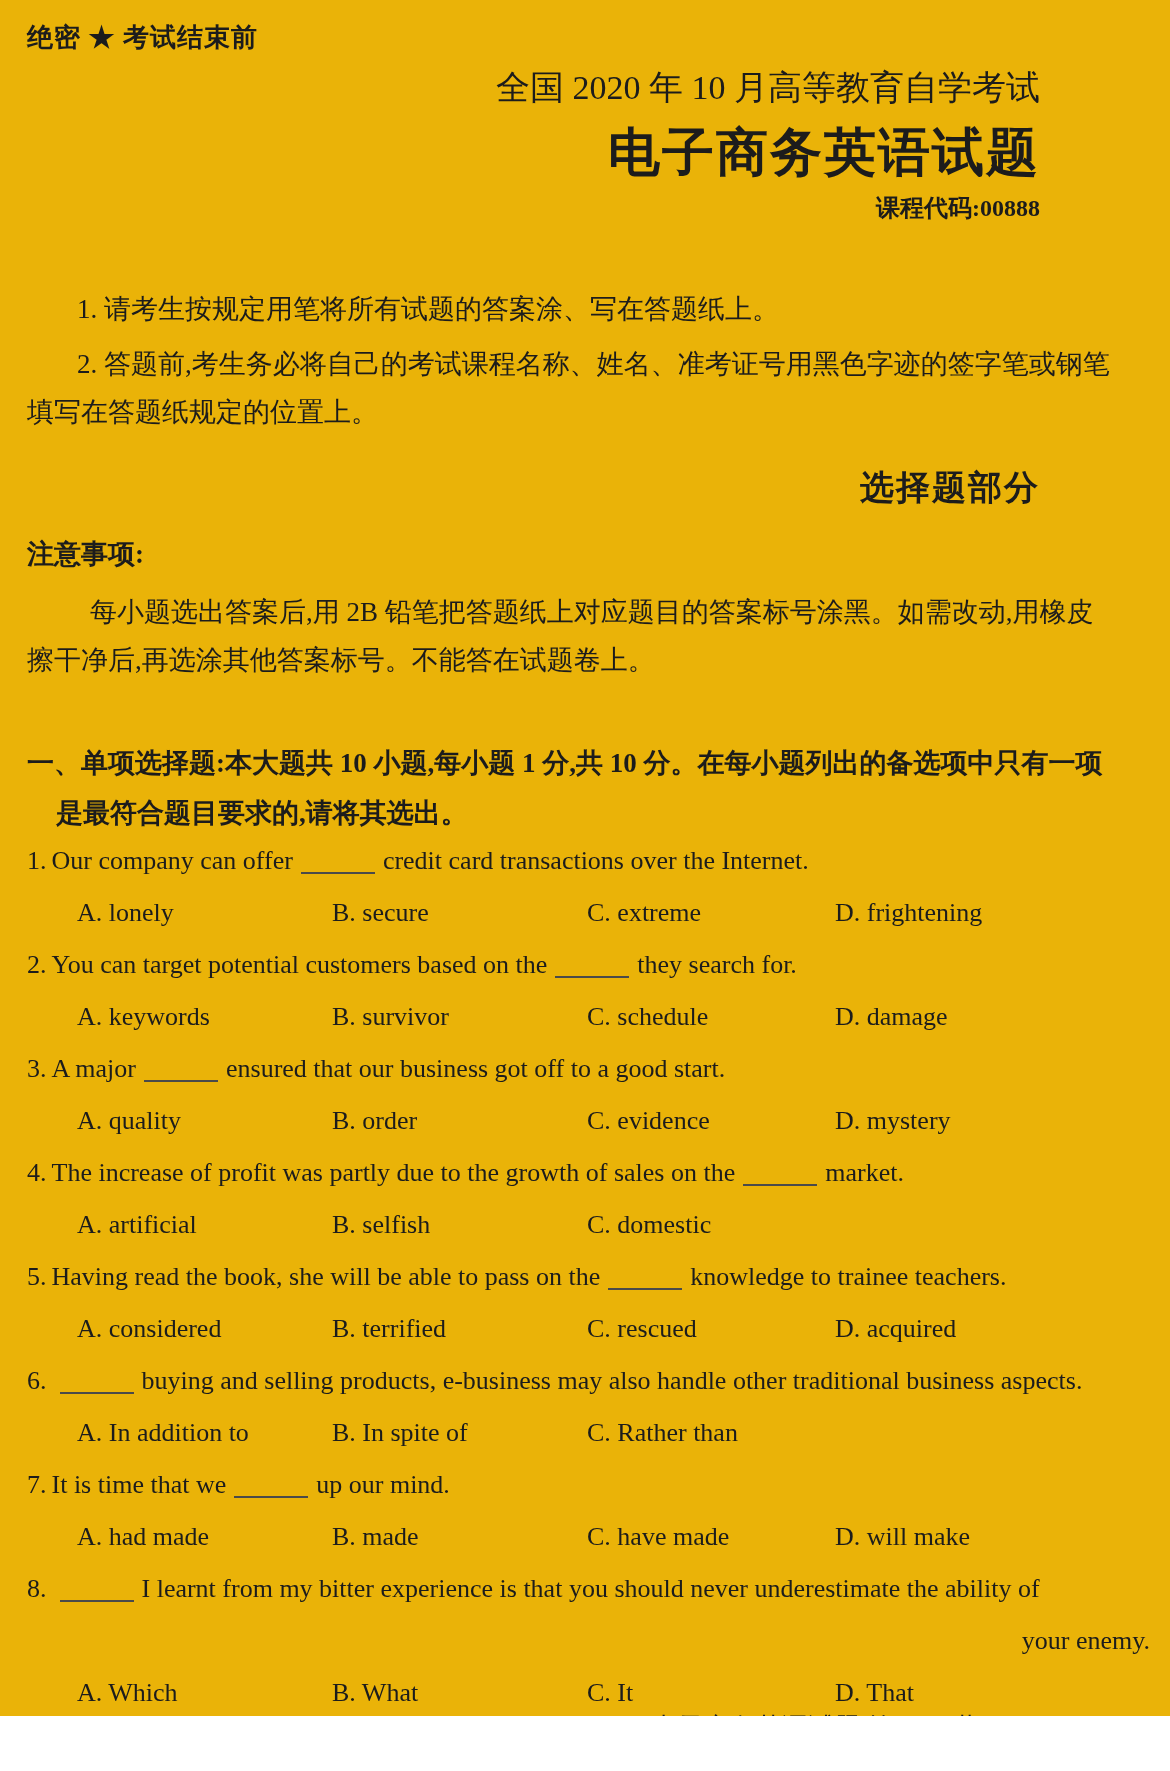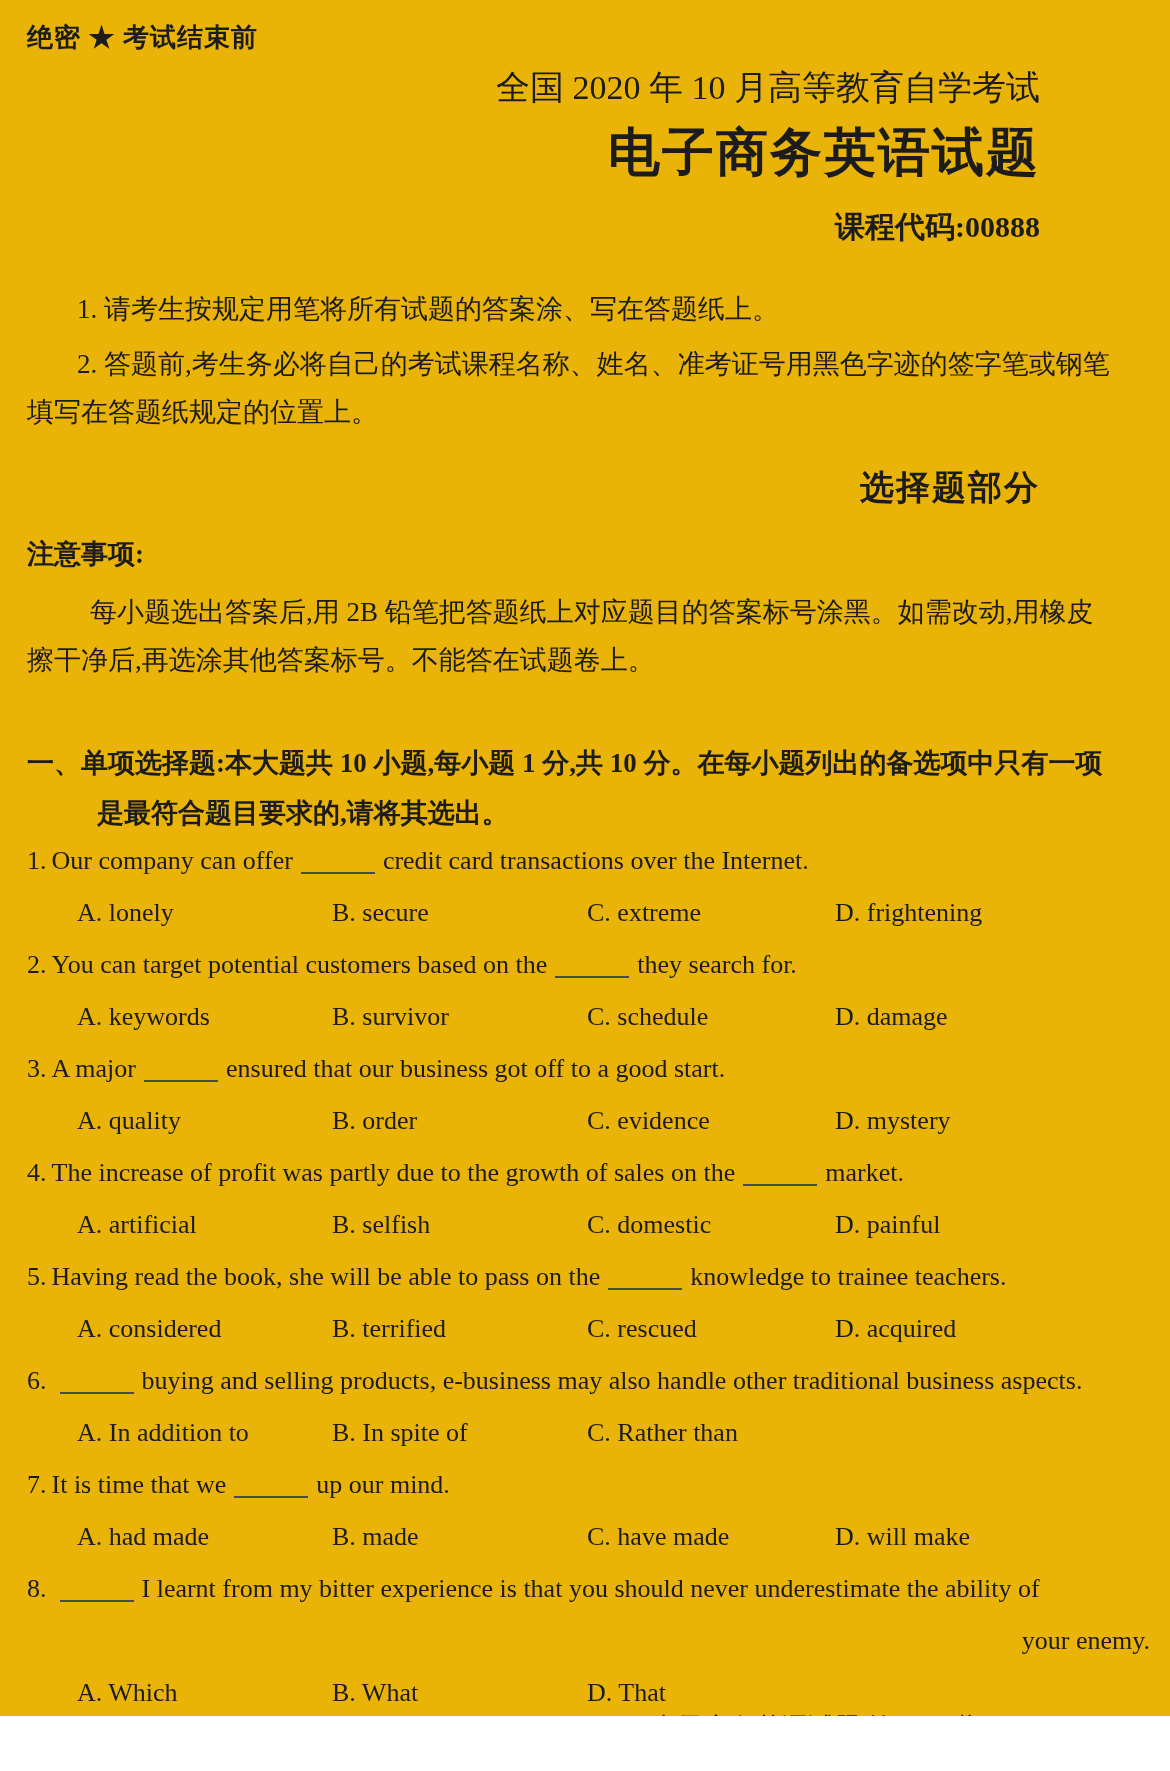--- a/index.html
+++ b/index.html
@@ -14,34 +14,34 @@
     position:relative;width:1170px;height:1716px;
     background:#eab308;overflow:hidden;
   }
   .abs{position:absolute;left:27px;right:20px;}
   
   .center-col{left:0;right:130px;text-align:right;}
 
   .secrecy{top:24px;font-size:26px;font-weight:700;line-height:1.1;letter-spacing:1px;}
   .exam-title{top:68px;font-size:34px;line-height:1.15;}
   .paper-title{top:124px;font-size:52px;font-weight:700;line-height:1.1;letter-spacing:2px;}
-  .course-code{top:210px;font-size:30px;font-weight:700;line-height:1.1;}
+  .course-code{top:195px;font-size:24px;font-weight:700;line-height:1.1;}
 
   .instr1{top:293px;font-size:27px;line-height:1.2;text-indent:50px;}
   .instr2{top:340px;font-size:27px;line-height:48px;}
   .instr2 .l1{text-indent:50px;}
 
   .part-title{top:468px;font-size:34px;font-weight:700;line-height:1.15;letter-spacing:2px;margin-left:12px;}
 
   .notes-label{top:538px;font-size:27px;font-weight:700;line-height:1.2;}
   .notes{top:588px;font-size:27px;line-height:48px;}
   .notes .l1{text-indent:63px;}
 
   .mcq-heading{top:738px;font-size:27px;font-weight:700;line-height:50px;}
-  .mcq-heading .l2{margin-left:70px;}
+  .mcq-heading .l2{margin-left:29px;}
 
   .mcq-body{top:835px;font-size:26px;line-height:52px;}
   .stem{white-space:nowrap;}
   .qnum{margin-right:5px;}
   .blank{
     display:inline-block;width:74px;height:26px;
     border-bottom:2px solid #4a4a4a;
     margin:0 8px;vertical-align:-5px;
   }
   .q-cont{padding-left:50px;text-align:right;}
@@ -126,21 +126,20 @@
     </div>
 
     <div class="question">
       <div class="stem">
         <span class="qnum">4.</span><span>The increase of profit was partly due to the growth of sales on the</span><span class="blank"></span><span>market.</span>
       </div>
       <div class="opts">
         <span>A. artificial</span>
         <span>B. selfish</span>
         <span>C. domestic</span>
-        <span>D. painful</span>
       </div>
     </div>
 
     <div class="question">
       <div class="stem">
         <span class="qnum">5.</span><span>Having read the book, she will be able to pass on the</span><span class="blank"></span><span>knowledge to trainee teachers.</span>
       </div>
       <div class="opts">
         <span>A. considered</span>
         <span>B. terrified</span>
@@ -173,20 +172,21 @@
     </div>
 
     <div class="question">
       <div class="stem">
         <span class="qnum">8.</span><span></span><span class="blank"></span><span>I learnt from my bitter experience is that you should never underestimate the ability of</span>
       </div>
       <div class="q-cont">your enemy.</div>
       <div class="opts">
         <span>A. Which</span>
         <span>B. What</span>
+        <span>C. It</span>
         <span>D. That</span>
       </div>
     </div>
 
   </div>
 
   <div class="abs center-col footer">00888# 电子商务英语试题 第 1 页(共 8 页)</div>
 
 </div>
 

